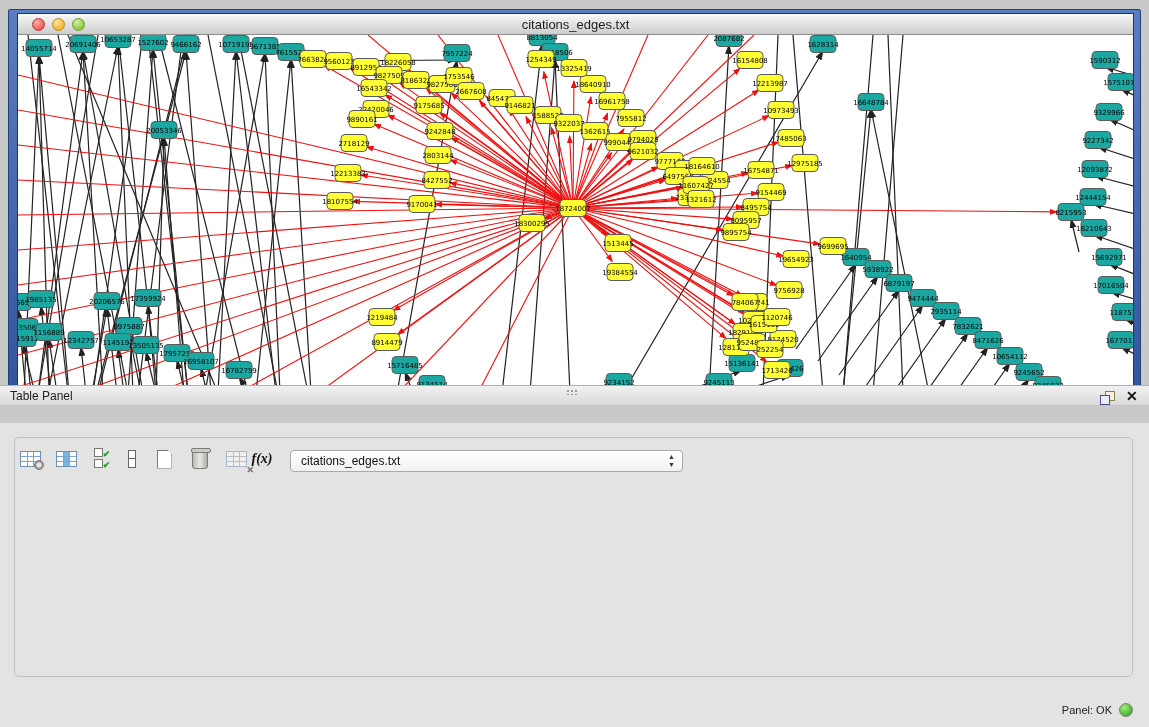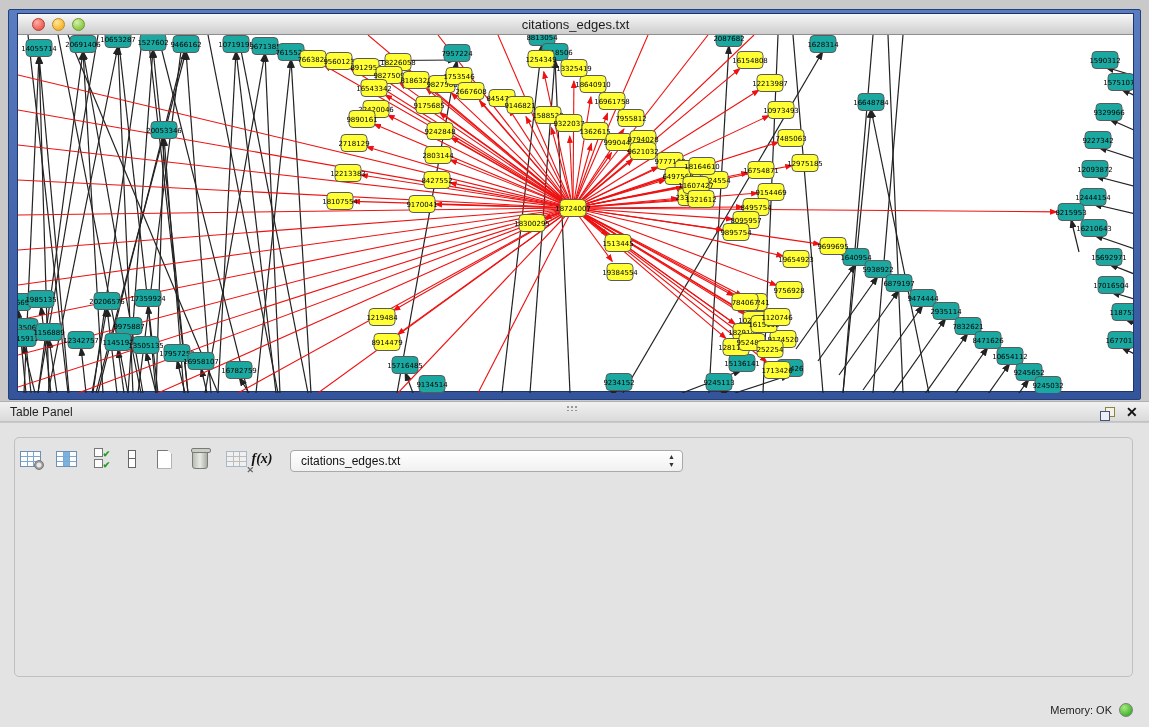--- a/index.html
+++ b/index.html
@@ -24,21 +24,21 @@
   .tl.grn{left:54px;background:radial-gradient(circle at 35% 30%,#d6f0a7,#8cc944 70%);border:1px solid #6d9b31;}
   .net-canvas{left:0;top:21px;width:1115px;height:358px;overflow:hidden;}
   .node-rect{stroke:#5a5a5a;stroke-width:1;}
   .node-rect.t{fill:#1ba8a0;}
   .node-rect.y{fill:#ffff33;}
   .nlabel{font-family:"DejaVu Sans",sans-serif;font-size:7px;fill:#000;text-anchor:middle;}
   .er{stroke:#ee1111;stroke-width:1.1;fill:none;}
   .ek{stroke:#222;stroke-width:1.2;fill:none;}
 
   
-  .tp-header{left:0;top:401px;width:1149px;height:21px;
+  .tp-header{left:0;top:385px;width:1149px;height:21px;
      background:linear-gradient(#f1f1f1,#dadada);
      border-top:1px solid #b0b0b0;border-bottom:1px solid #c2c2c2;box-sizing:border-box;}
   .tp-title{left:10px;top:3px;font-size:12px;color:#222;}
   .grip{left:566px;top:3px;width:12px;height:6px;opacity:.55;
      background:radial-gradient(circle,#555 1px,transparent 1.2px);background-size:4px 4px;}
   .float-ic{left:1100px;top:5px;width:15px;height:13px;}
   .float-ic .sq1{position:absolute;left:5px;top:0;width:8px;height:8px;border:1.5px solid #8a8343;background:#f4f2e4;}
   .float-ic .sq2{position:absolute;left:0;top:4px;width:8px;height:8px;border:1.5px solid #44507e;background:#eceef6;}
   .close-ic{left:1126px;top:2px;font-size:14px;font-weight:bold;color:#111;cursor:default;}
   .tp-body{left:0;top:423px;width:1149px;height:304px;background:#e3e3e3;}
@@ -863,15 +863,15 @@
   </div>
 
   <div class="abs combo">
     <span>citations_edges.txt</span>
     <span class="arrows">▲<br>▼</span>
   </div>
 
 </div>
 
 <div class="abs status">
-  <span>Memory: OK</span>
+  <span>Panel: OK</span>
   <span class="memdot"></span>
 </div>
 
 </body></html>

